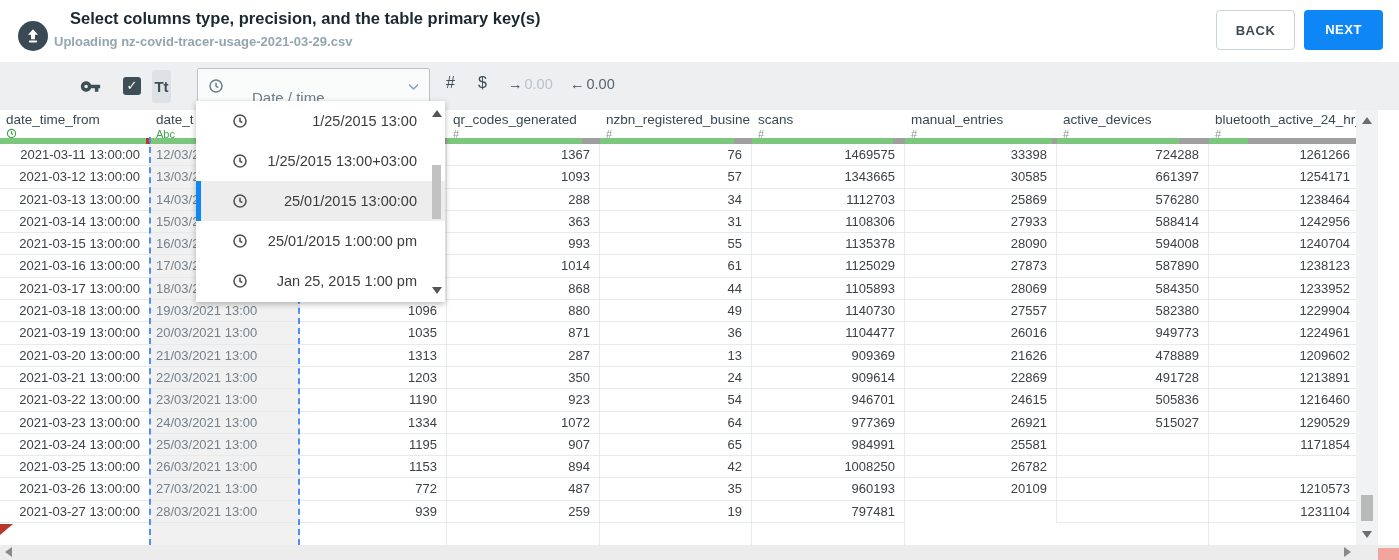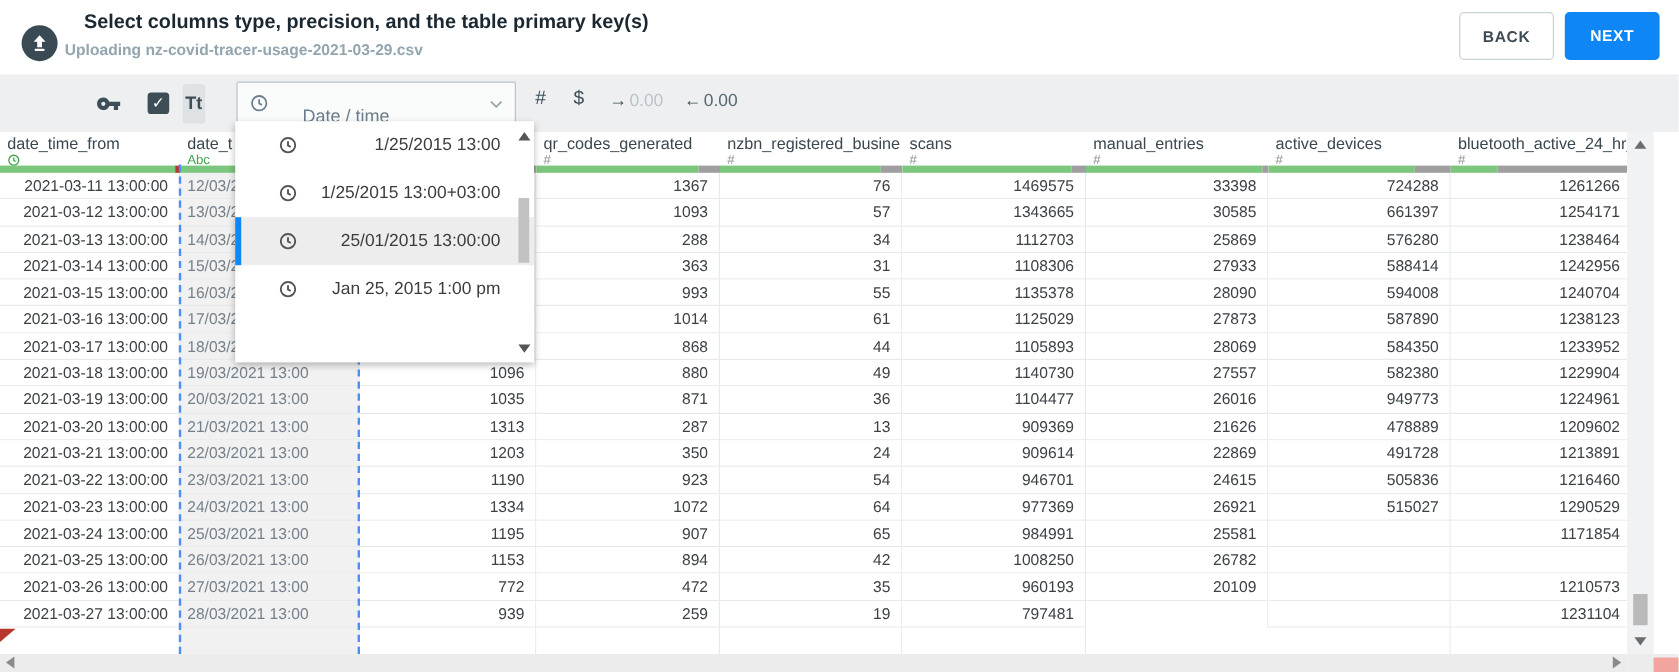--- a/index.html
+++ b/index.html
@@ -237,21 +237,21 @@
         <div class="cell a-r">1014</div>
         <div class="cell a-r">868</div>
         <div class="cell a-r">880</div>
         <div class="cell a-r">871</div>
         <div class="cell a-r">287</div>
         <div class="cell a-r">350</div>
         <div class="cell a-r">923</div>
         <div class="cell a-r">1072</div>
         <div class="cell a-r">907</div>
         <div class="cell a-r">894</div>
-        <div class="cell a-r">472</div>
+        <div class="cell a-r">487</div>
         <div class="cell a-r">259</div>
         <div class="cell partial"></div>
       </div>
       <div class="col" style="left: 600px; width: 152px;">
         <div class="hdr">
           <div class="hdr-label">nzbn_registered_busine</div>
           <span class="hdr-type">#</span>
           <div class="bar">
             <i class="g" style="width:88%"></i>
             <i class="y" style="width:12%"></i>
@@ -429,20 +429,27 @@
               <circle cx="12" cy="12" r="9" fill="none" stroke="#555" stroke-width="2.4"></circle>
               <path d="M12 7v5.3l3.4 2" fill="none" stroke="#555" stroke-width="2.4"></path>
             </svg></span>
           <span class="lb">25/01/2015 13:00:00</span>
         </div>
         <div class="item">
           <span class="ic"><svg width="16" height="16" viewBox="0 0 24 24">
               <circle cx="12" cy="12" r="9" fill="none" stroke="#555" stroke-width="2.4"></circle>
               <path d="M12 7v5.3l3.4 2" fill="none" stroke="#555" stroke-width="2.4"></path>
             </svg></span>
+          <span class="lb">25/01/2015 1:00:00 pm</span>
+        </div>
+        <div class="item">
+          <span class="ic"><svg width="16" height="16" viewBox="0 0 24 24">
+              <circle cx="12" cy="12" r="9" fill="none" stroke="#555" stroke-width="2.4"></circle>
+              <path d="M12 7v5.3l3.4 2" fill="none" stroke="#555" stroke-width="2.4"></path>
+            </svg></span>
           <span class="lb">Jan 25, 2015 1:00 pm</span>
         </div>
       </div>
     <div class="ptrack">
       <span class="tri up" style="right:3px;top:9px;border-bottom-color:#555"></span>
       <div class="pthumb"></div>
       <span class="tri down" style="right:3px;bottom:8px;border-top-color:#555"></span>
     </div>
   </div>
 

